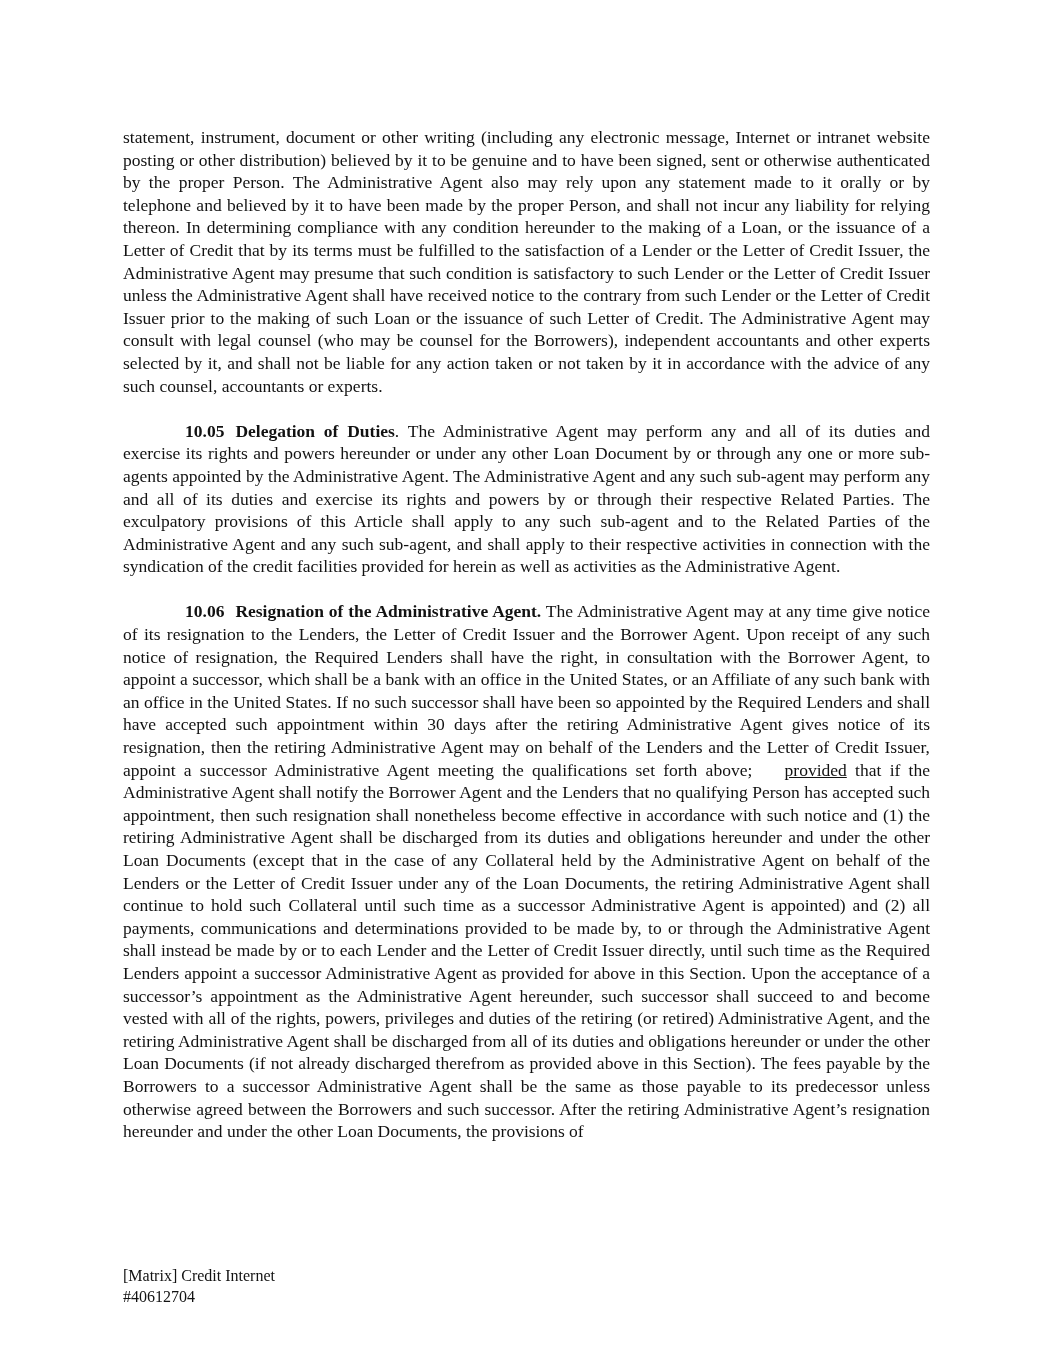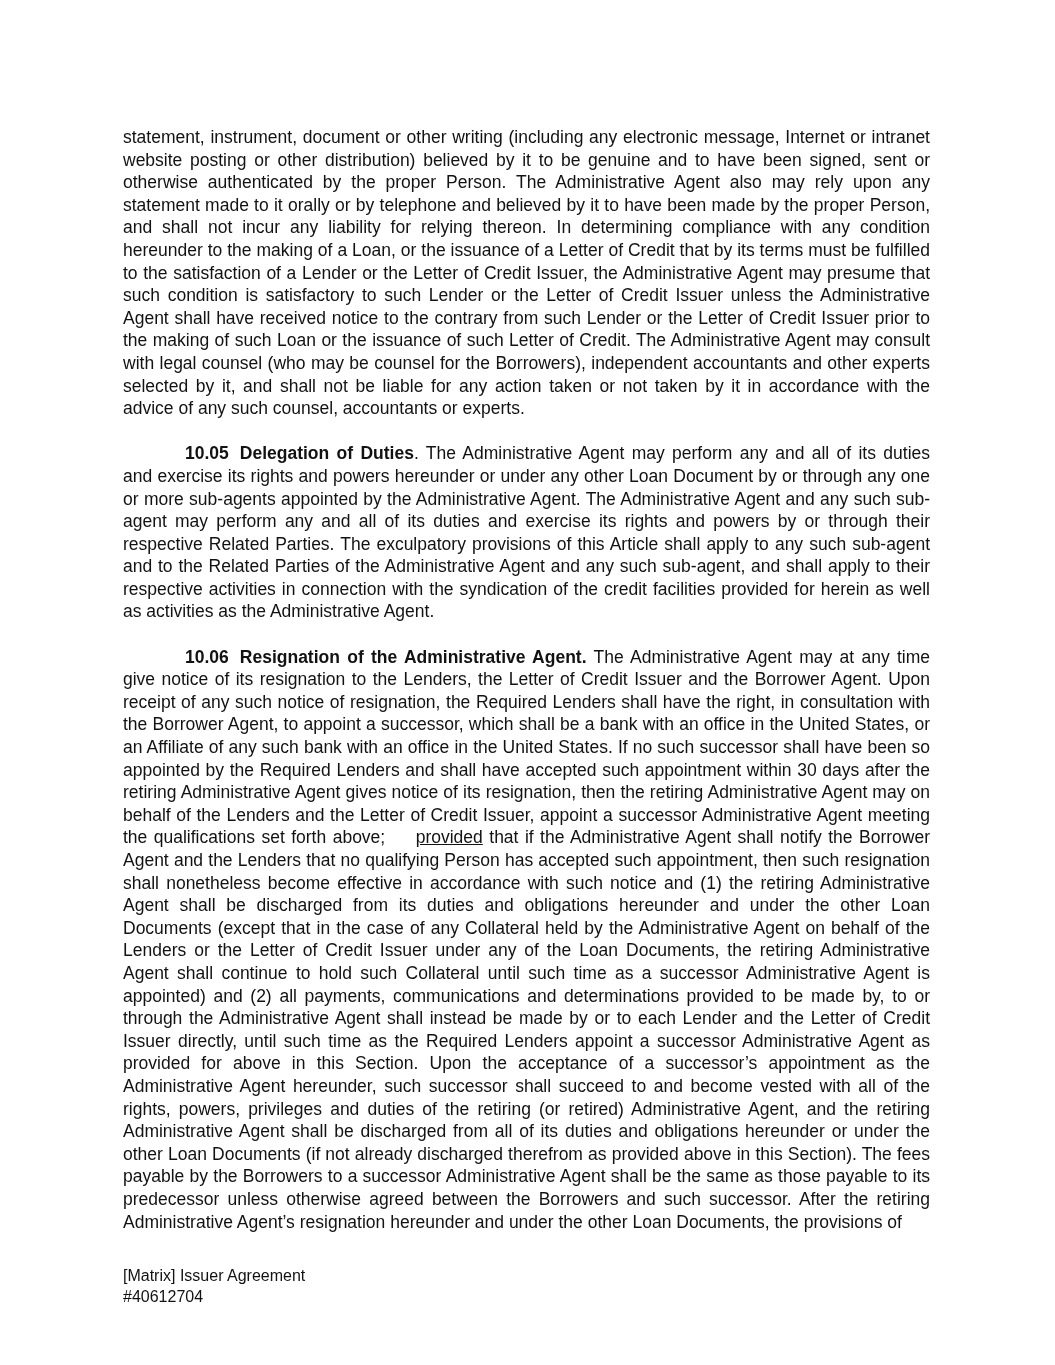--- a/index.html
+++ b/index.html
@@ -7,21 +7,21 @@
     margin: 0;
     padding: 0;
     background: #ffffff;
   }
   .page {
     position: relative;
     width: 1055px;
     height: 1365px;
     background: #ffffff;
     margin: 0 auto;
-    font-family: Liberation Sans, sans-serif;
+    font-family: Liberation Serif, serif;
     color: #121212;
     overflow: hidden;
   }
   .body-text {
     position: absolute;
     left: 123px;
     top: 126px;
     width: 807px;
     text-align: justify;
     font-size: 17.5px;
@@ -57,16 +57,16 @@
 <body>
 
 <div class="page">
   <div class="body-text">
       <p class=""><span>statement, instrument, document or other writing (including any electronic message, Internet or intranet website posting or other distribution) believed by it to be genuine and to have been signed, sent or otherwise authenticated by the proper Person.  The Administrative Agent also may rely upon any statement made to it orally or by telephone and believed by it to have been made by the proper Person, and shall not incur any liability for relying thereon.  In determining compliance with any condition hereunder to the making of a Loan, or the issuance of a Letter of Credit that by its terms must be fulfilled to the satisfaction of a Lender or the Letter of Credit Issuer, the Administrative Agent may presume that such condition is satisfactory to such Lender or the Letter of Credit Issuer unless the Administrative Agent shall have received notice to the contrary from such Lender or the Letter of Credit Issuer prior to the making of such Loan or the issuance of such Letter of Credit.  The Administrative Agent may consult with legal counsel (who may be counsel for the Borrowers), independent accountants and other experts selected by it, and shall not be liable for any action taken or not taken by it in accordance with the advice of any such counsel, accountants or experts.</span></p>
       <p class="indent"><span class="seg-bold tab-after">10.05</span><span class="seg-bold">Delegation of Duties</span><span>.  The Administrative Agent may perform any and all of its duties and exercise its rights and powers hereunder or under any other Loan Document by or through any one or more sub-agents appointed by the Administrative Agent.  The Administrative Agent and any such sub-agent may perform any and all of its duties and exercise its rights and powers by or through their respective Related Parties.  The exculpatory provisions of this Article shall apply to any such sub-agent and to the Related Parties of the Administrative Agent and any such sub-agent, and shall apply to their respective activities in connection with the syndication of the credit facilities provided for herein as well as activities as the Administrative Agent.</span></p>
       <p class="indent"><span class="seg-bold tab-after">10.06</span><span class="seg-bold">Resignation of the Administrative Agent.</span><span>  The Administrative Agent may at any time give notice of its resignation to the Lenders, the Letter of Credit Issuer and the Borrower Agent.  Upon receipt of any such notice of resignation, the Required Lenders shall have the right, in consultation with the Borrower Agent, to appoint a successor, which shall be a bank with an office in the United States, or an Affiliate of any such bank with an office in the United States.  If no such successor shall have been so appointed by the Required Lenders and shall have accepted such appointment within 30 days after the retiring Administrative Agent gives notice of its resignation, then the retiring Administrative Agent may on behalf of the Lenders and the Letter of Credit Issuer, appoint a successor Administrative Agent meeting the qualifications set forth above; </span><span class="seg-underline">provided</span><span> that if the Administrative Agent shall notify the Borrower Agent and the Lenders that no qualifying Person has accepted such appointment, then such resignation shall nonetheless become effective in accordance with such notice and (1) the retiring Administrative Agent shall be discharged from its duties and obligations hereunder and under the other Loan Documents (except that in the case of any Collateral held by the Administrative Agent on behalf of the Lenders or the Letter of Credit Issuer under any of the Loan Documents, the retiring Administrative Agent shall continue to hold such Collateral until such time as a successor Administrative Agent is appointed) and (2) all payments, communications and determinations provided to be made by, to or through the Administrative Agent shall instead be made by or to each Lender and the Letter of Credit Issuer directly, until such time as the Required Lenders appoint a successor Administrative Agent as provided for above in this Section.  Upon the acceptance of a successor’s appointment as the Administrative Agent hereunder, such successor shall succeed to and become vested with all of the rights, powers, privileges and duties of the retiring (or retired) Administrative Agent, and the retiring Administrative Agent shall be discharged from all of its duties and obligations hereunder or under the other Loan Documents (if not already discharged therefrom as provided above in this Section).  The fees payable by the Borrowers to a successor Administrative Agent shall be the same as those payable to its predecessor unless otherwise agreed between the Borrowers and such successor.  After the retiring Administrative Agent’s resignation hereunder and under the other Loan Documents, the provisions of</span></p>
     </div>
   <div class="page-number">158</div>
   <div class="doc-footer">
-    <div>[Matrix] Issuer Agreement</div>
+    <div>[Matrix] Credit Internet</div>
     <div>#40612704</div>
   </div>
 </div>
 
 </body></html>

